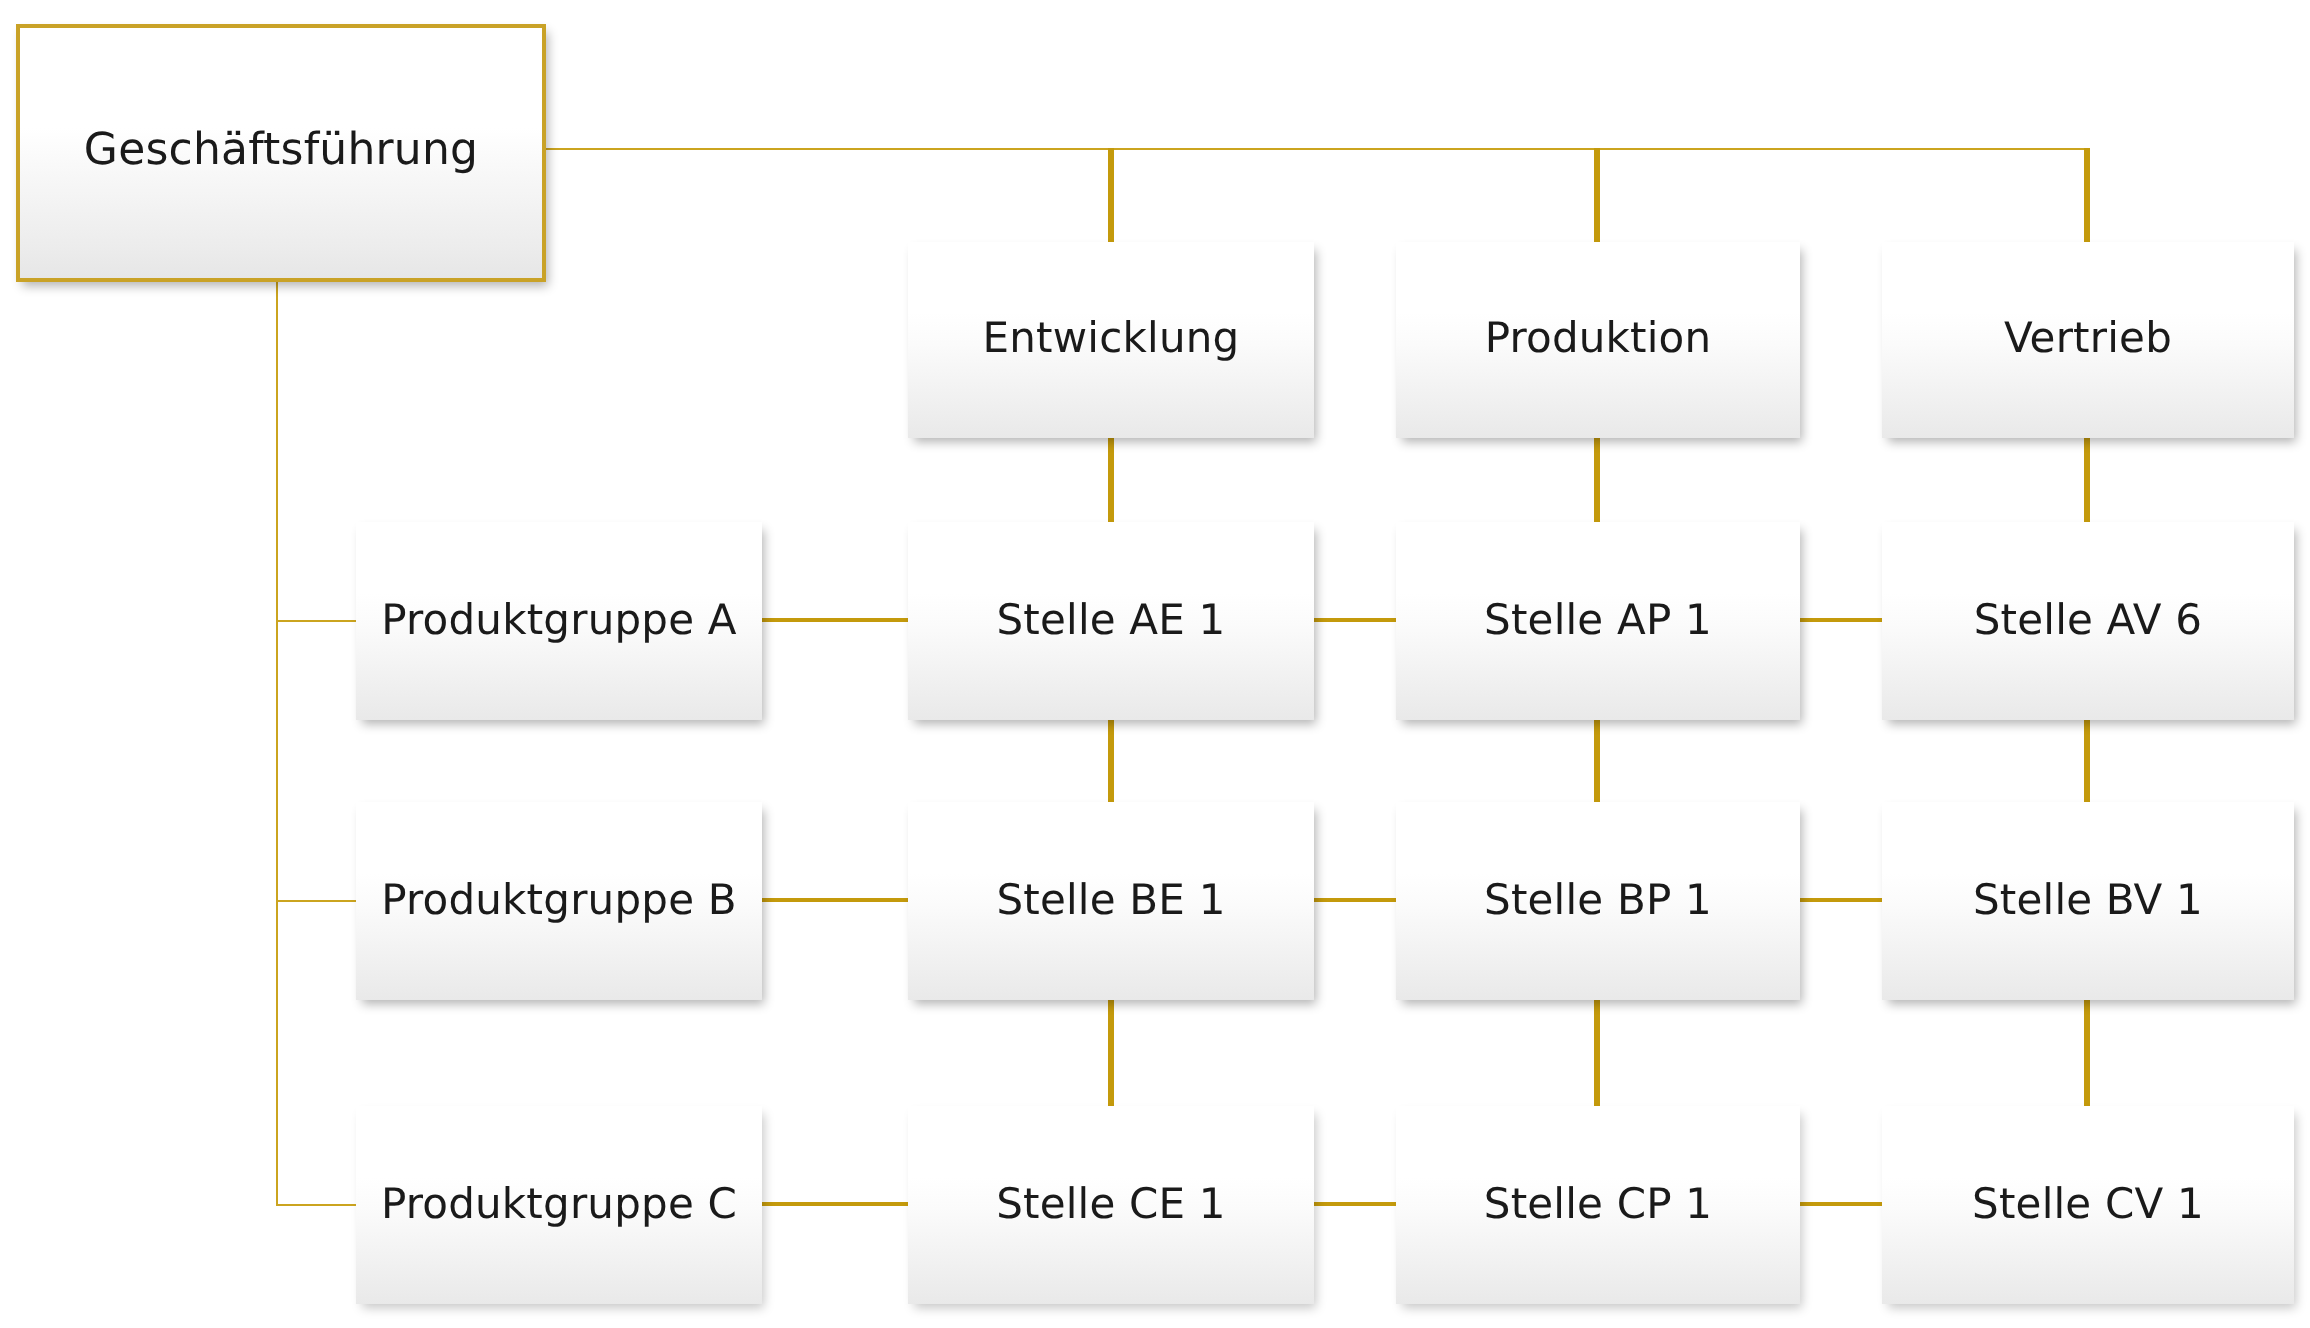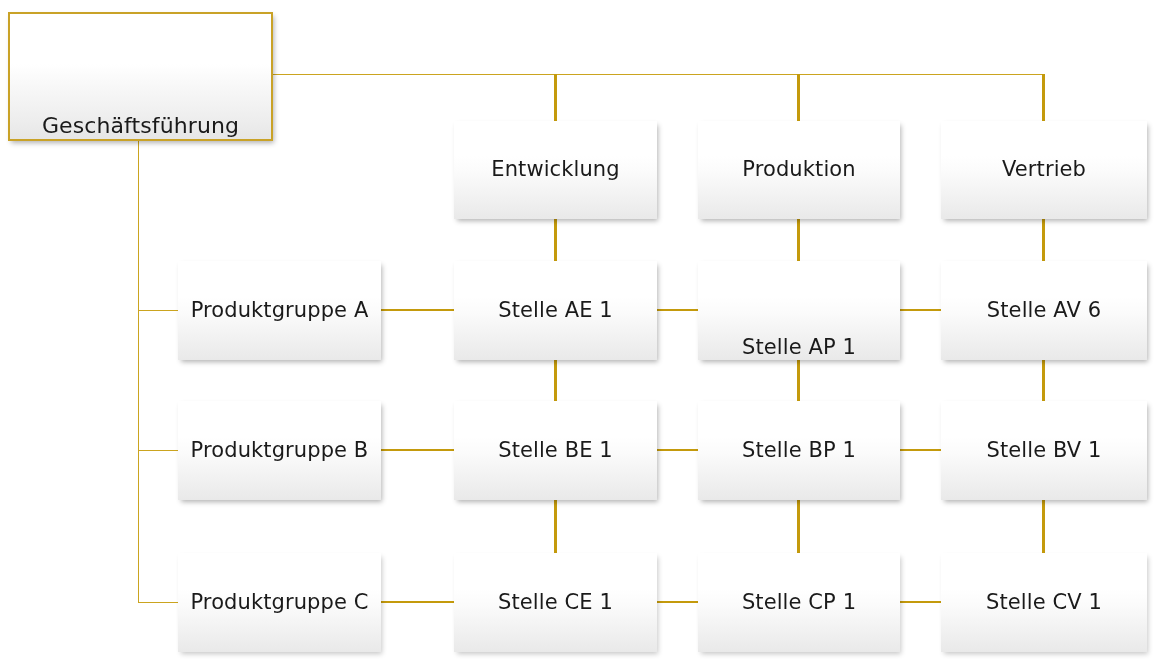--- a/index.html
+++ b/index.html
@@ -59,21 +59,20 @@
 
   
   .node.root {
     border: 2px solid #C9A227;
     background: linear-gradient(to bottom,
                 #ffffff 0%,
                 #ffffff 40%,
                 #f7f7f7 60%,
                 #ececec 88%,
                 #e6e6e6 100%);
-    align-items: flex-end;
   }
   .node.root .node-label {
     font-size: 22px;
   }
 
   
   .node.clipped {
     box-shadow: 2px 3px 5px -1px rgba(0,0,0,0.22);
   }
 </style>
@@ -138,21 +137,21 @@
   <div class="node" style="left:178px; top:401px; width:203px; height:99px;">
     <span class="node-label">Produktgruppe B</span>
   </div>
   <div class="node clipped" style="left:178px; top:553px; width:203px; height:99px;">
     <span class="node-label">Produktgruppe C</span>
   </div>
 
   <div class="node" style="left:454px; top:261px; width:203px; height:99px;justify-content:center;">
     <span class="node-label">Stelle AE 1</span>
   </div>
-  <div class="node" style="left:698px; top:261px; width:202px; height:99px;align-items:flex-end;">
+  <div class="node" style="left:698px; top:261px; width:202px; height:99px;">
     <span class="node-label">Stelle AP 1</span>
   </div>
   <div class="node" style="left:941px; top:261px; width:206px; height:99px;">
     <span class="node-label">Stelle AV 6</span>
   </div>
 
   <div class="node" style="left:454px; top:401px; width:203px; height:99px;">
     <span class="node-label">Stelle BE 1</span>
   </div>
   <div class="node" style="left:698px; top:401px; width:202px; height:99px;">

